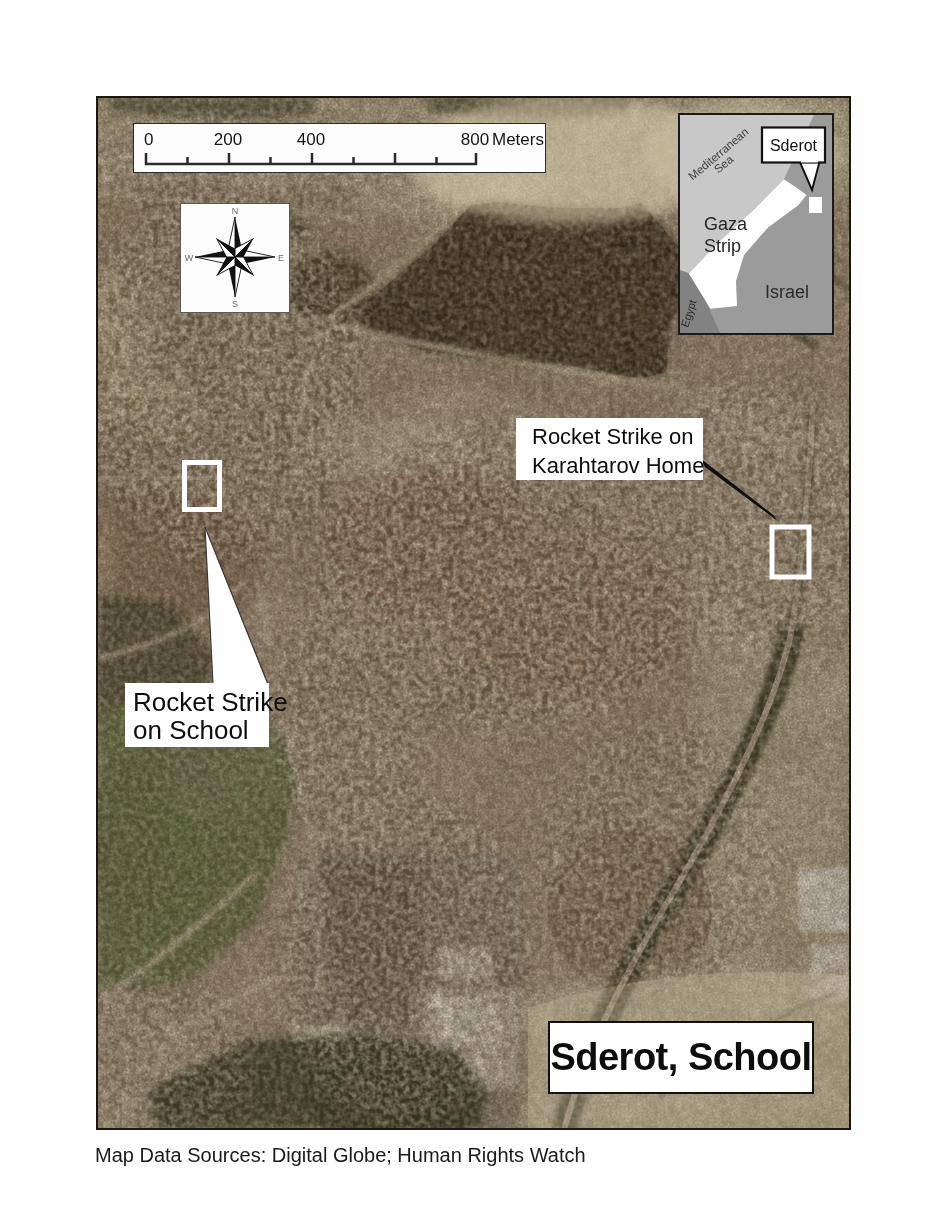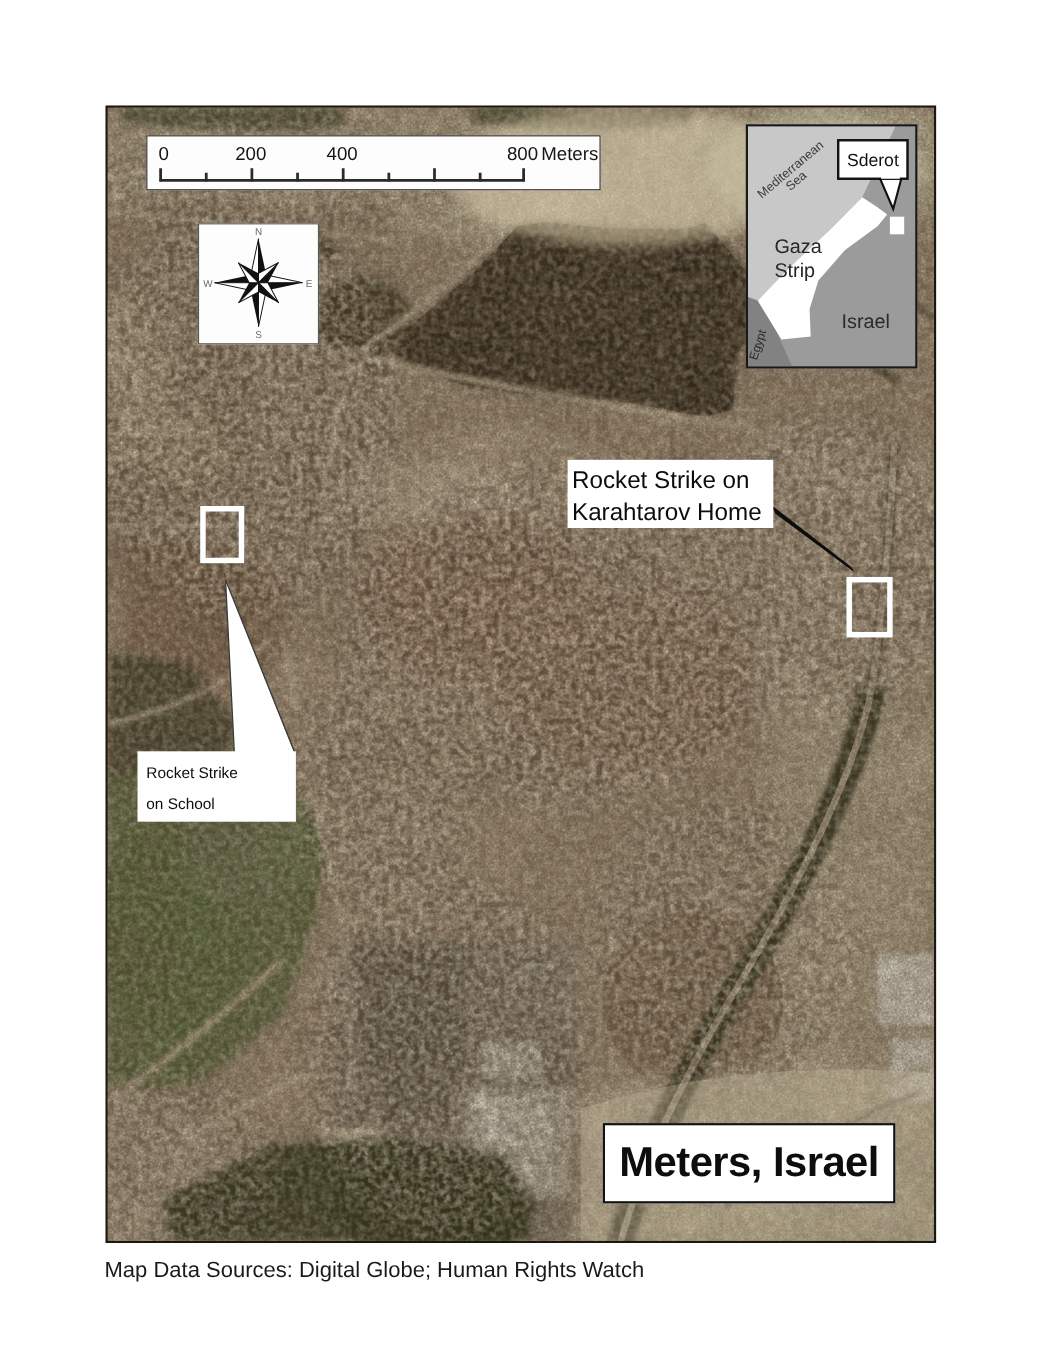--- a/index.html
+++ b/index.html
@@ -319,21 +319,21 @@
       <polygon points="119,45 140,45 132,75" fill="#ffffff" stroke="#111" stroke-width="1.9"></polygon>
 
       <rect x="82" y="12.5" width="63" height="35" fill="#ffffff" stroke="#111" stroke-width="2.2"></rect>
 
       <rect x="121" y="44" width="17" height="3.5" fill="#ffffff"></rect>
 
       <text x="113.5" y="36" font-size="16" fill="#111" font-family="Liberation Sans" text-anchor="middle">Sderot</text>
     </svg>
   </div>
 
-  <div class="abs" style="left:516px;top:418px;width:187px;height:62px;background:#fff;box-sizing:border-box;font-size:22px;line-height:29px;color:#0d0d0d;padding-left:4px;padding-top:4px;white-space:nowrap;">Rocket Strike on<br>Karahtarov Home</div>
-
-  <div class="abs" style="left:125px;top:683px;width:144px;height:64px;background:#fff;box-sizing:border-box;font-size:14px;line-height:28px;color:#0d0d0d;padding-left:8px;padding-top:5px;white-space:nowrap;">Rocket Strike<br>on School</div>
-
-  <div class="abs" style="left:548px;top:1021px;width:266px;height:73px;background:#fff;border:2.5px solid #111;box-sizing:border-box;text-align:center;font-size:38px;font-weight:bold;line-height:69px;color:#0d0d0d;letter-spacing:-0.5px;">Meters, Israel</div>
+  <div class="abs" style="left:516px;top:418px;width:187px;height:62px;background:#fff;box-sizing:border-box;font-size:22px;line-height:29px;color:#0d0d0d;padding-left:16px;padding-top:4px;white-space:nowrap;">Rocket Strike on<br>Karahtarov Home</div>
+
+  <div class="abs" style="left:125px;top:683px;width:144px;height:64px;background:#fff;box-sizing:border-box;font-size:26px;line-height:28px;color:#0d0d0d;padding-left:8px;padding-top:5px;white-space:nowrap;">Rocket Strike<br>on School</div>
+
+  <div class="abs" style="left:548px;top:1021px;width:266px;height:73px;background:#fff;border:2.5px solid #111;box-sizing:border-box;text-align:center;font-size:38px;font-weight:bold;line-height:69px;color:#0d0d0d;letter-spacing:-0.5px;">Sderot, School</div>
 
   <div class="abs" style="left:95px;top:1144px;font-size:20px;color:#1a1a1a;">Map Data Sources: Digital Globe; Human Rights Watch</div>
 
 </div>
 
 </body></html>

